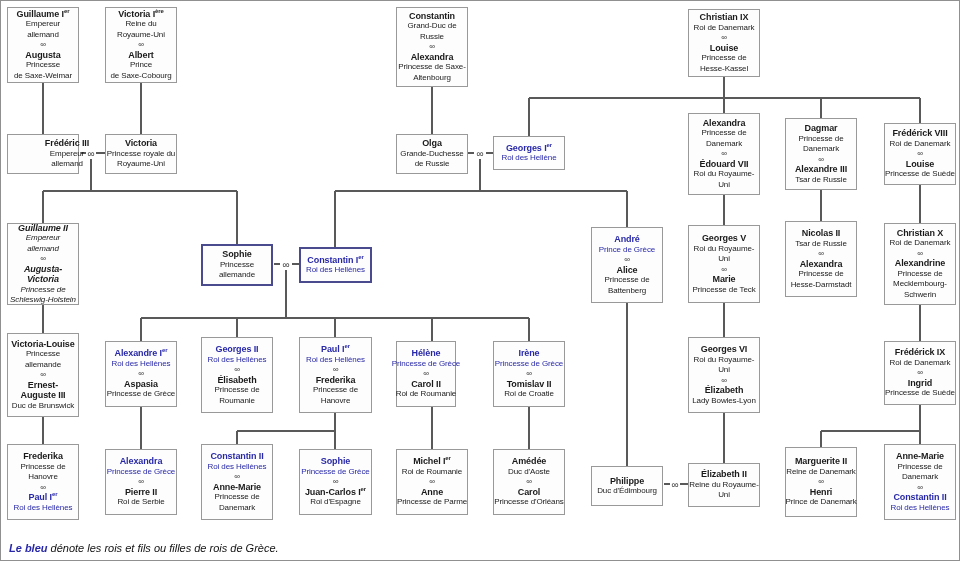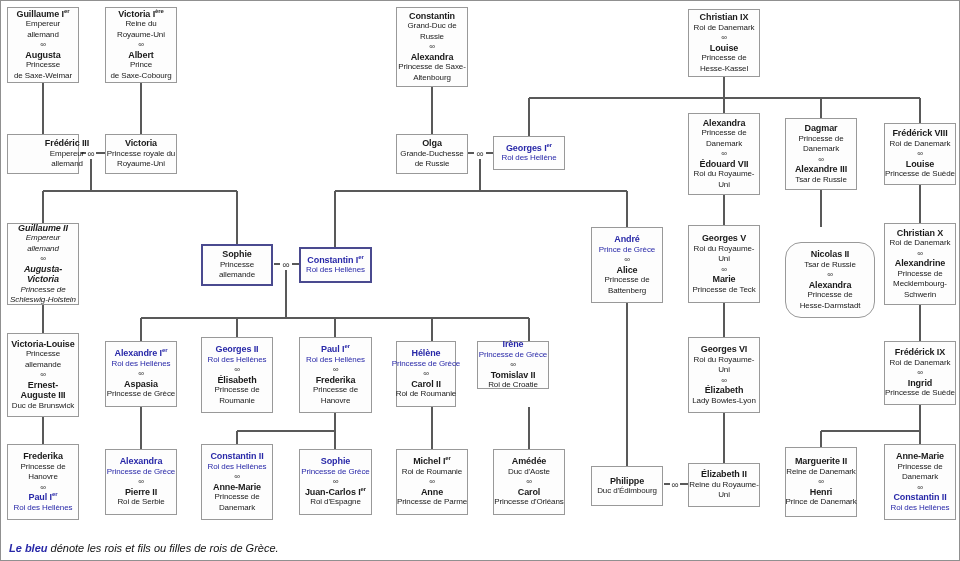--- a/index.html
+++ b/index.html
@@ -137,21 +137,21 @@
       <div class="ln">Battenberg</div>
     </div>
     <div class="node" style="left: 687px; top: 224px; width: 72px; height: 78px;">
       <div class="ln b">Georges V</div>
       <div class="ln">Roi du Royaume-</div>
       <div class="ln">Uni</div>
       <div class="ln mar">∞</div>
       <div class="ln b">Marie</div>
       <div class="ln">Princesse de Teck</div>
     </div>
-    <div class="node" style="left: 784px; top: 241px; width: 90px; height: 76px; border-radius: 16px;">
+    <div class="node" style="left: 784px; top: 220px; width: 72px; height: 76px;">
       <div class="ln b">Nicolas II</div>
       <div class="ln">Tsar de Russie</div>
       <div class="ln mar">∞</div>
       <div class="ln b">Alexandra</div>
       <div class="ln">Princesse de</div>
       <div class="ln">Hesse-Darmstadt</div>
     </div>
     <div class="node" style="left: 883px; top: 222px; width: 72px; height: 82px;">
       <div class="ln b">Christian X</div>
       <div class="ln">Roi de Danemark</div>
@@ -193,21 +193,21 @@
       <div class="ln">Princesse de</div>
       <div class="ln">Hanovre</div>
     </div>
     <div class="node" style="left: 395px; top: 340px; width: 60px; height: 66px;">
       <div class="ln b blue">Hélène</div>
       <div class="ln blue">Princesse de Grèce</div>
       <div class="ln mar">∞</div>
       <div class="ln b">Carol II</div>
       <div class="ln">Roi de Roumanie</div>
     </div>
-    <div class="node" style="left: 476px; top: 340px; width: 72px; height: 48px; text-align: center;">
+    <div class="node" style="left: 492px; top: 340px; width: 72px; height: 66px; text-align: center;">
       <div class="ln b blue">Irène</div>
       <div class="ln blue">Princesse de Grèce</div>
       <div class="ln mar">∞</div>
       <div class="ln b">Tomislav II</div>
       <div class="ln">Roi de Croatie</div>
     </div>
     <div class="node" style="left: 687px; top: 336px; width: 72px; height: 76px;">
       <div class="ln b">Georges VI</div>
       <div class="ln">Roi du Royaume-</div>
       <div class="ln">Uni</div>

